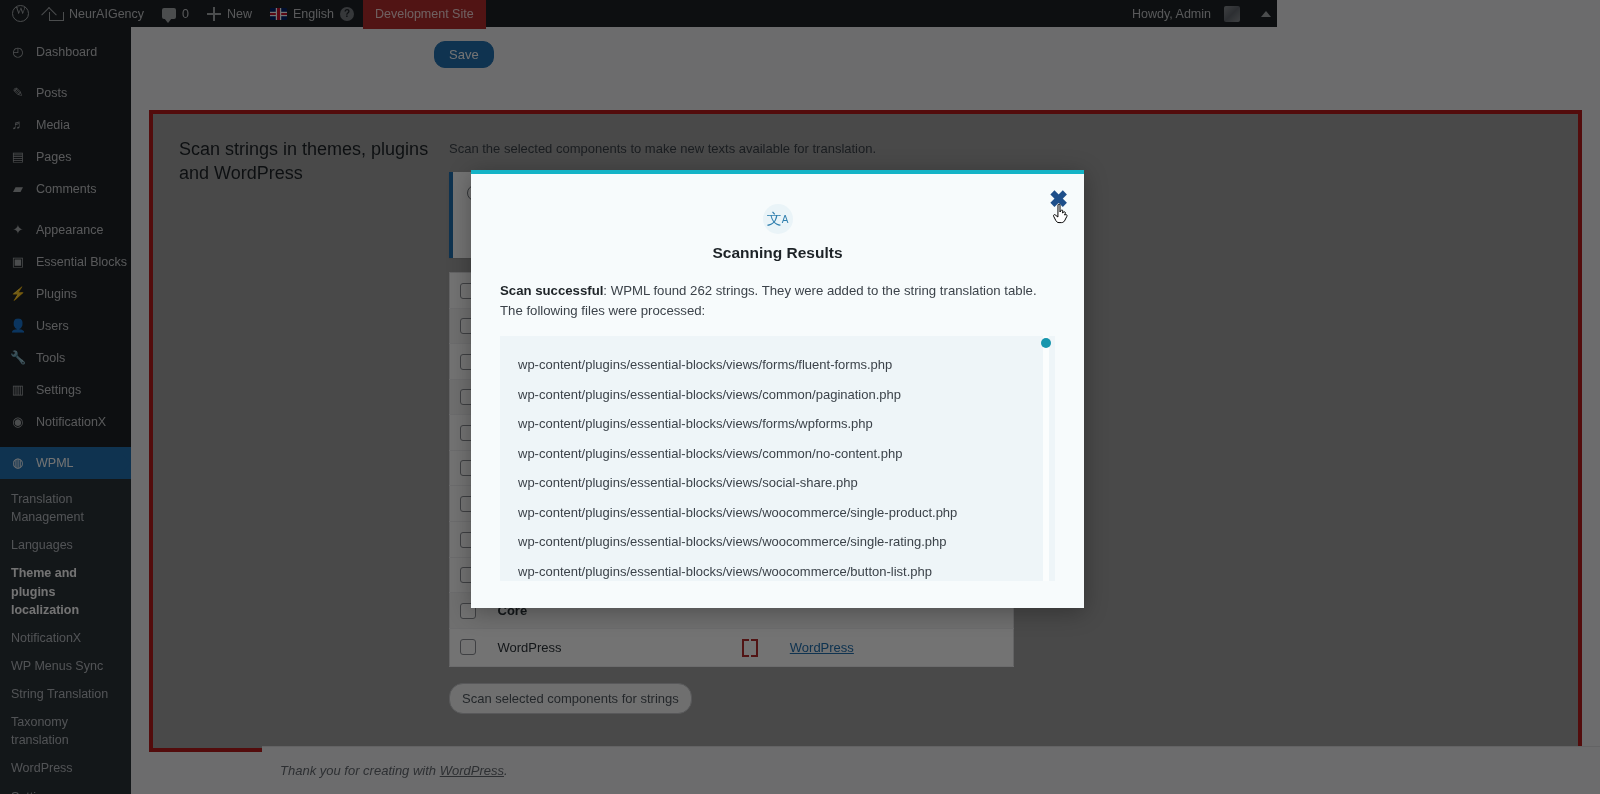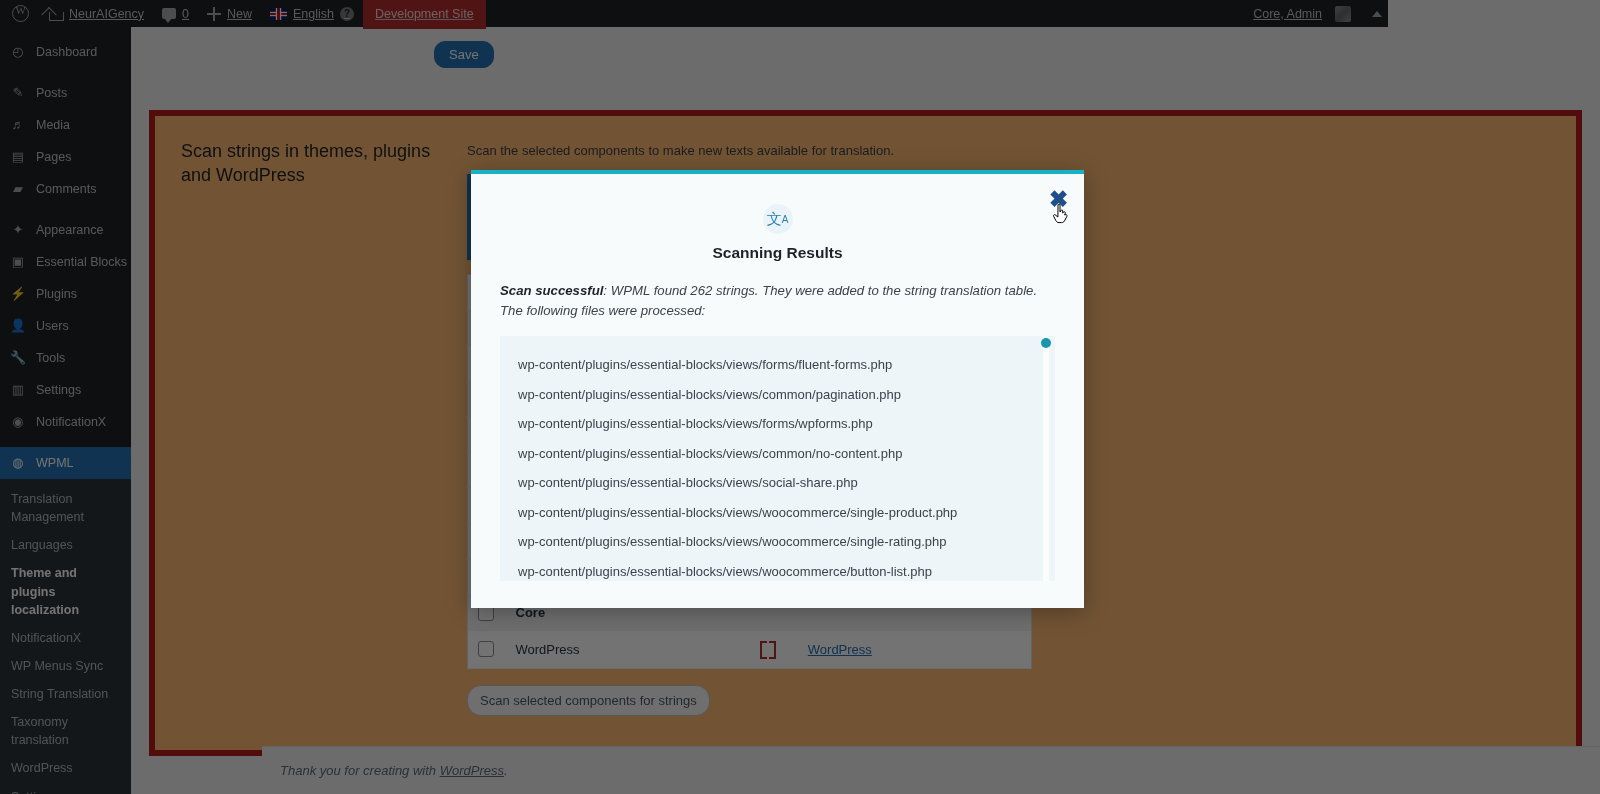--- a/index.html
+++ b/index.html
@@ -7,27 +7,26 @@
   html, body {
     margin: 0; padding: 0;
     width: 1600px; height: 794px;
     overflow: hidden;
     font-family: "Liberation Sans", sans-serif;
     background: #f0f0f1;
   }
   
   #adminbar {
     position: absolute; top: 0; left: 0;
-    width: 1388px; height: 27px;
+    width: 1277px; height: 27px;
     background: #1d2327;
     color: #c3c4c7;
     font-size: 12.5px;
     display: flex; align-items: center;
     z-index: 40;
-    text-decoration: underline;
   }
   .ab-item {
     display: flex; align-items: center; gap: 6px;
     height: 27px; padding: 0 9px;
     color: #c3c4c7; white-space: nowrap;
   }
   .ab-item.logo { padding: 0 10px 0 12px; }
   .ab-right { margin-left: auto; display: flex; align-items: center; }
   .wp-logo-glyph {
     width: 17px; height: 17px; border-radius: 50%;
@@ -134,23 +133,23 @@
     width: 1469px; height: 767px;
     background: #f0f0f1;
     overflow: hidden;
   }
   .save-wrap { padding: 14px 0 0 303px; }
   .btn-save {
     background: #2271b1; color:#fff; border:1px solid #2271b1;
     border-radius:11px; padding: 5px 14px; font-size:13px; cursor:pointer;
   }
   .panel {
-    margin: 42px 18px 0 18px; background:#fdba74;
-    border: 6px solid #b91c1c; padding: 24px 26px 34px 26px;
-    display:flex; gap: 16px;
+    margin: 42px 18px 0 18px; background:#a3a3a3;
+    border: 4px solid #b91c1c; padding: 24px 26px 34px 26px;
+    display:flex; 
   }
   .panel-left { width: 270px; flex: 0 0 270px; }
   .panel-left h2 {
     margin: 0; font-size: 18px; font-weight: 400; color:#1d2327;
     line-height: 1.32;
   }
   .panel-right { flex: 1 1 auto; padding-top: 3px; }
   .panel-desc { font-size: 13px; color:#3c434a; margin: 0 0 16px 0; }
 
   .notice-info {
@@ -227,21 +226,21 @@
     margin: 30px auto 0 auto; width:30px; height:30px;
     border-radius:50%; background:#eaf4f8;
     display:flex;align-items:center;justify-content:center;
     color:#2f7fae; font-size:15px;
   }
   .modal-title {
     text-align:center; font-size:15.5px; color:#1d2327;
     margin: 10px 0 0 0; font-weight:600;
   }
   .modal-body {
-    padding: 19px 29px 0 29px; font-size:13.2px; color:#3c434a; line-height:1.55;font-style:italic;
+    padding: 19px 29px 0 29px; font-size:13.2px; color:#3c434a; line-height:1.55;
   }
   .modal-body b { color:#1d2327; }
   .file-box {
     margin: 14px 29px 0 29px; height: 245px;
     background:#eef5f8; position:relative; overflow:hidden;
     padding: 14px 18px;
   }
   .file-row {
     font-size: 13px; color:#3c434a; padding: 7px 0; line-height:1.2;
   }
@@ -273,21 +272,21 @@
     <span>New</span>
   </div>
   <div class="ab-item">
     <span class="flag-uk"></span>
     <span>English</span>
     <span class="help-circle">?</span>
   </div>
   <div id="dev-badge">Development Site</div>
   <div class="ab-right">
     <div class="ab-item">
-      <span>Core, Admin</span>
+      <span>Howdy, Admin</span>
       <span class="avatar-sq"></span>
     </div>
     <span class="scroll-caret"></span>
   </div>
 </div>
 
 <div id="sidebar">
   <div class="menu-top">
     <div class="menu-item">
       <span class="mi-ico">◴</span>

